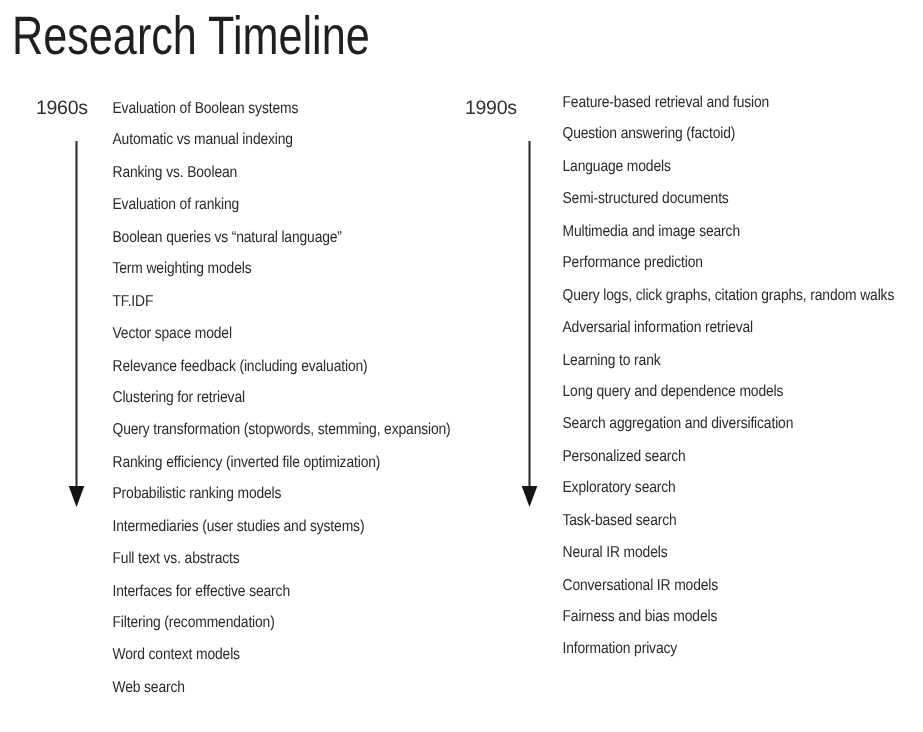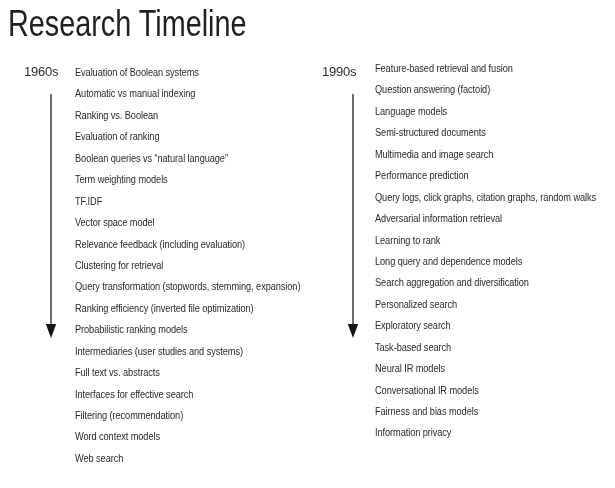--- a/index.html
+++ b/index.html
@@ -30,21 +30,21 @@
   .decade {
     position: absolute;
     top: 64px;
     font-size: 13px;
     line-height: 15px;
     letter-spacing: -0.2px;
     color: #2e2e2e;
     white-space: nowrap;
   }
   .decade.c0 { left: 24px; }
-  .decade.c1 { left: 322px; }
+  .decade.c1 { left: 310px; }
   .arrow {
     position: absolute;
     top: 92px;
     width: 12px;
     height: 248px;
   }
   .arrow.c0 { left: 45px; }
   .arrow.c1 { left: 347px; }
   .items {
     position: absolute;

